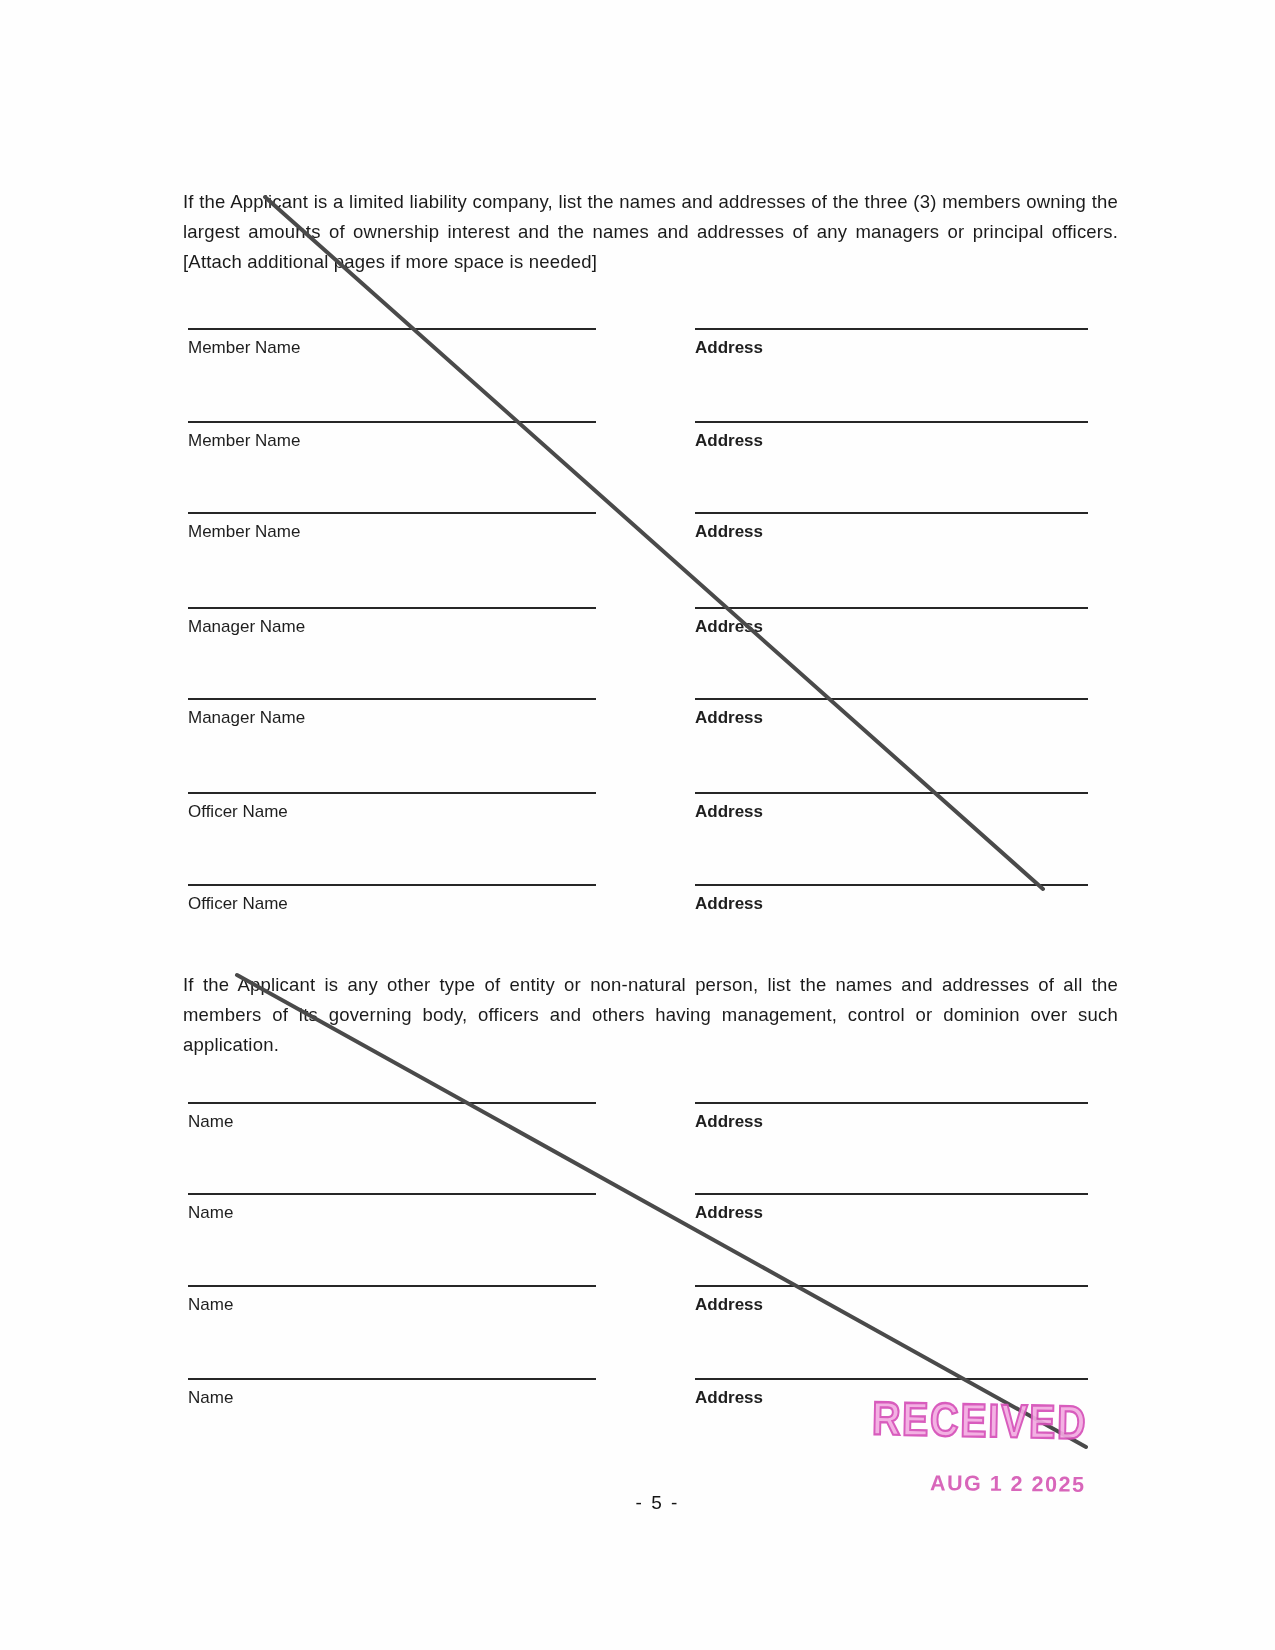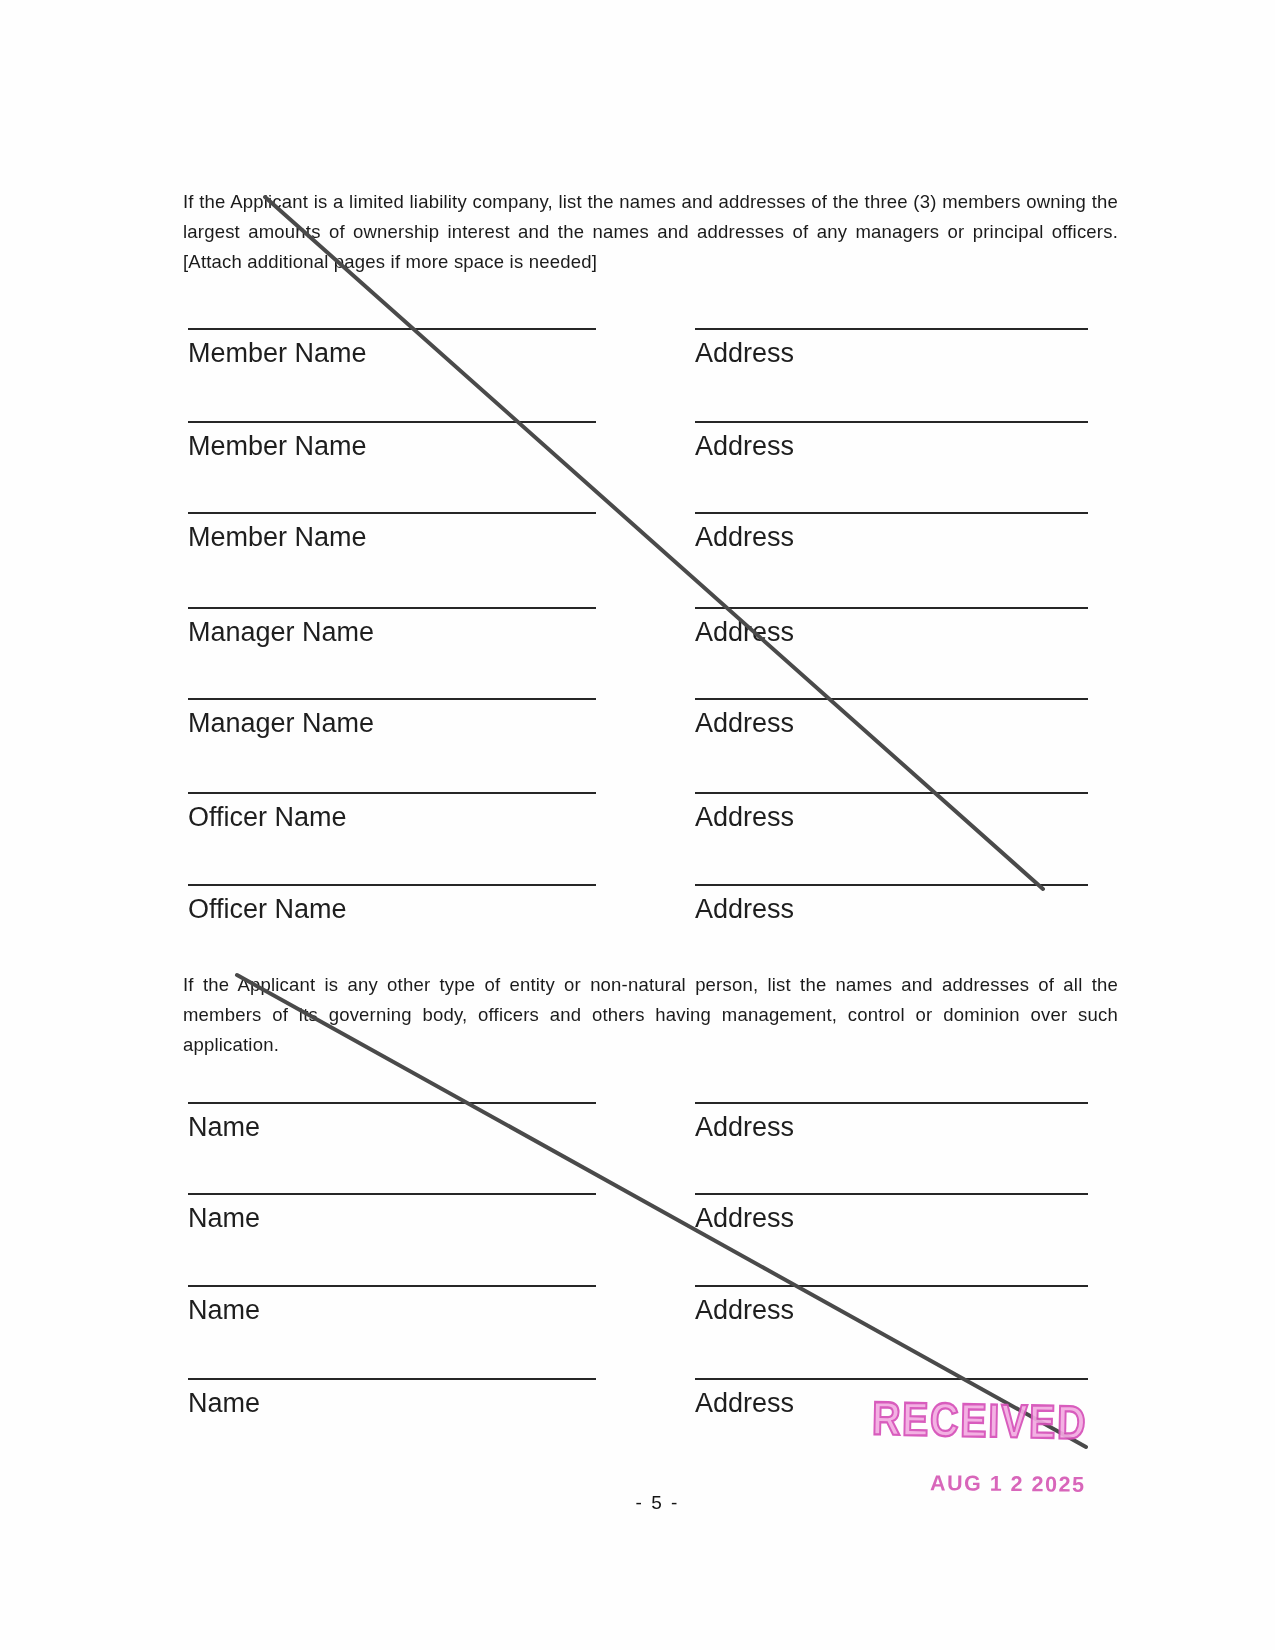--- a/index.html
+++ b/index.html
@@ -21,23 +21,23 @@
     text-align: justify;
     color: #1b1b1b;
     letter-spacing: 0.2px;
   }
   #para-llc { top: 168px; }
   #para-other { top: 951px; }
 
   .row { position: absolute; left: 0; width: 1275px; height: 62px; }
   .cell { position: absolute; top: 0; }
   .cell.left  { left: 188px; width: 408px; }
-  .cell.right { left: 695px; width: 393px; }
+  .cell.right { left: 695px; width: 393px; font-weight: bold; }
   .rule { height: 0; border-top: 2px solid #272727; }
-  .lbl  { margin-top: 8px; font-size: 27px; color: #1e1e1e; }
+  .lbl  { margin-top: 8px; font-size: 17px; color: #1e1e1e; }
 
   .strikes {
     position: absolute;
     left: 0; top: 0;
     width: 1275px; height: 1650px;
     pointer-events: none;
   }
 
   .stamp {
     position: absolute;

